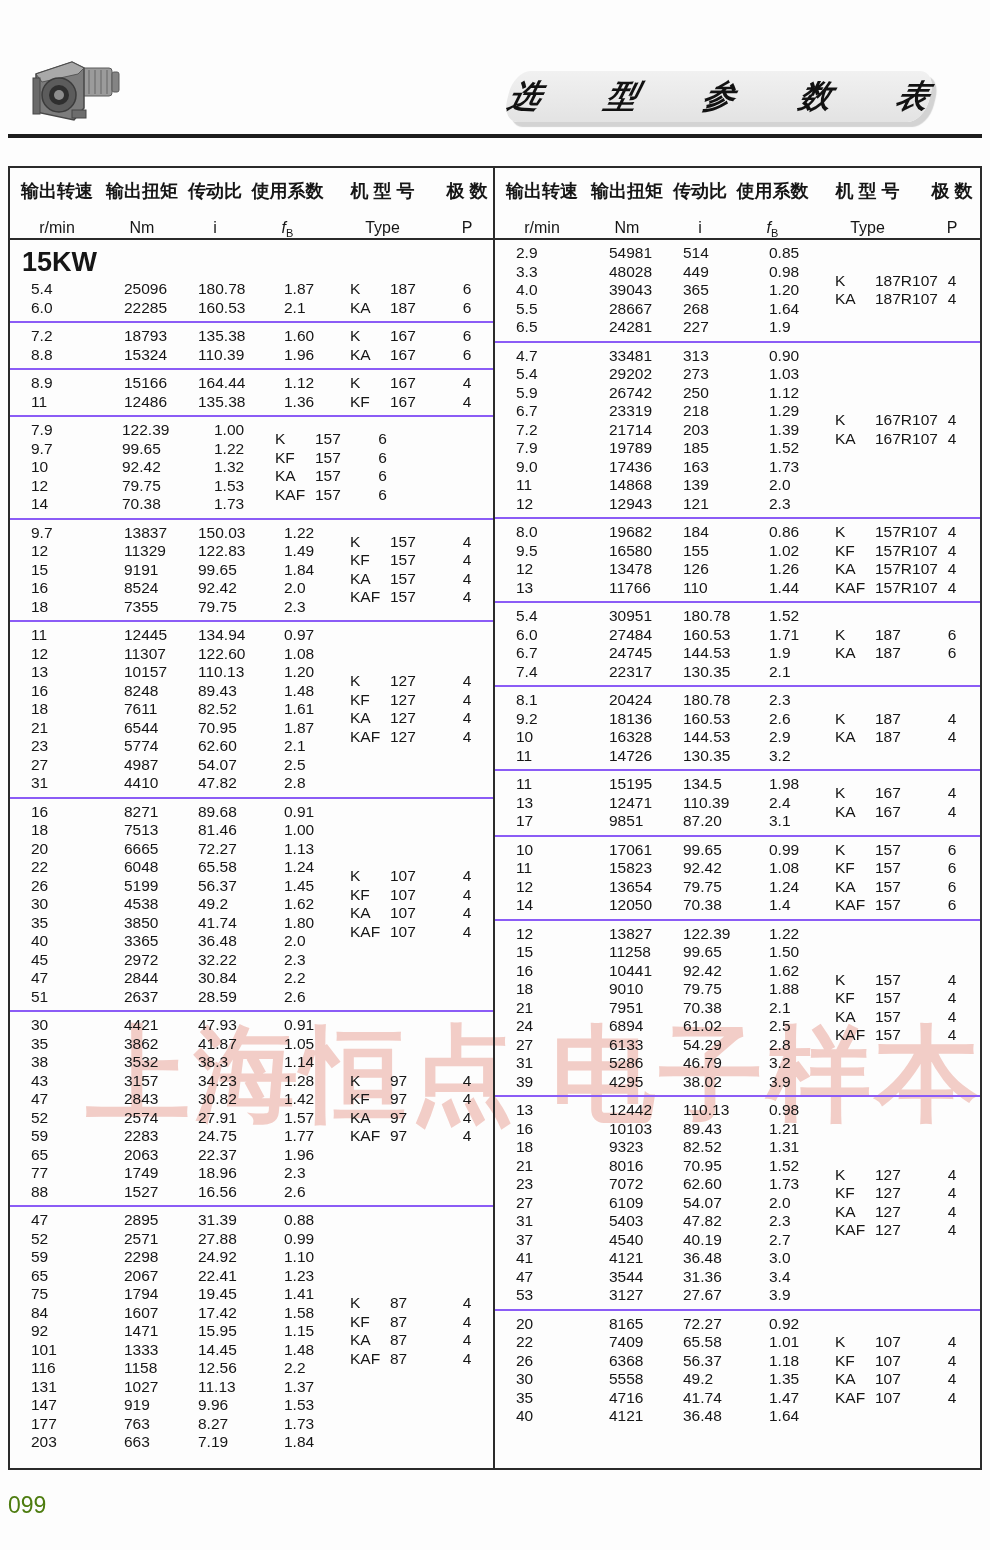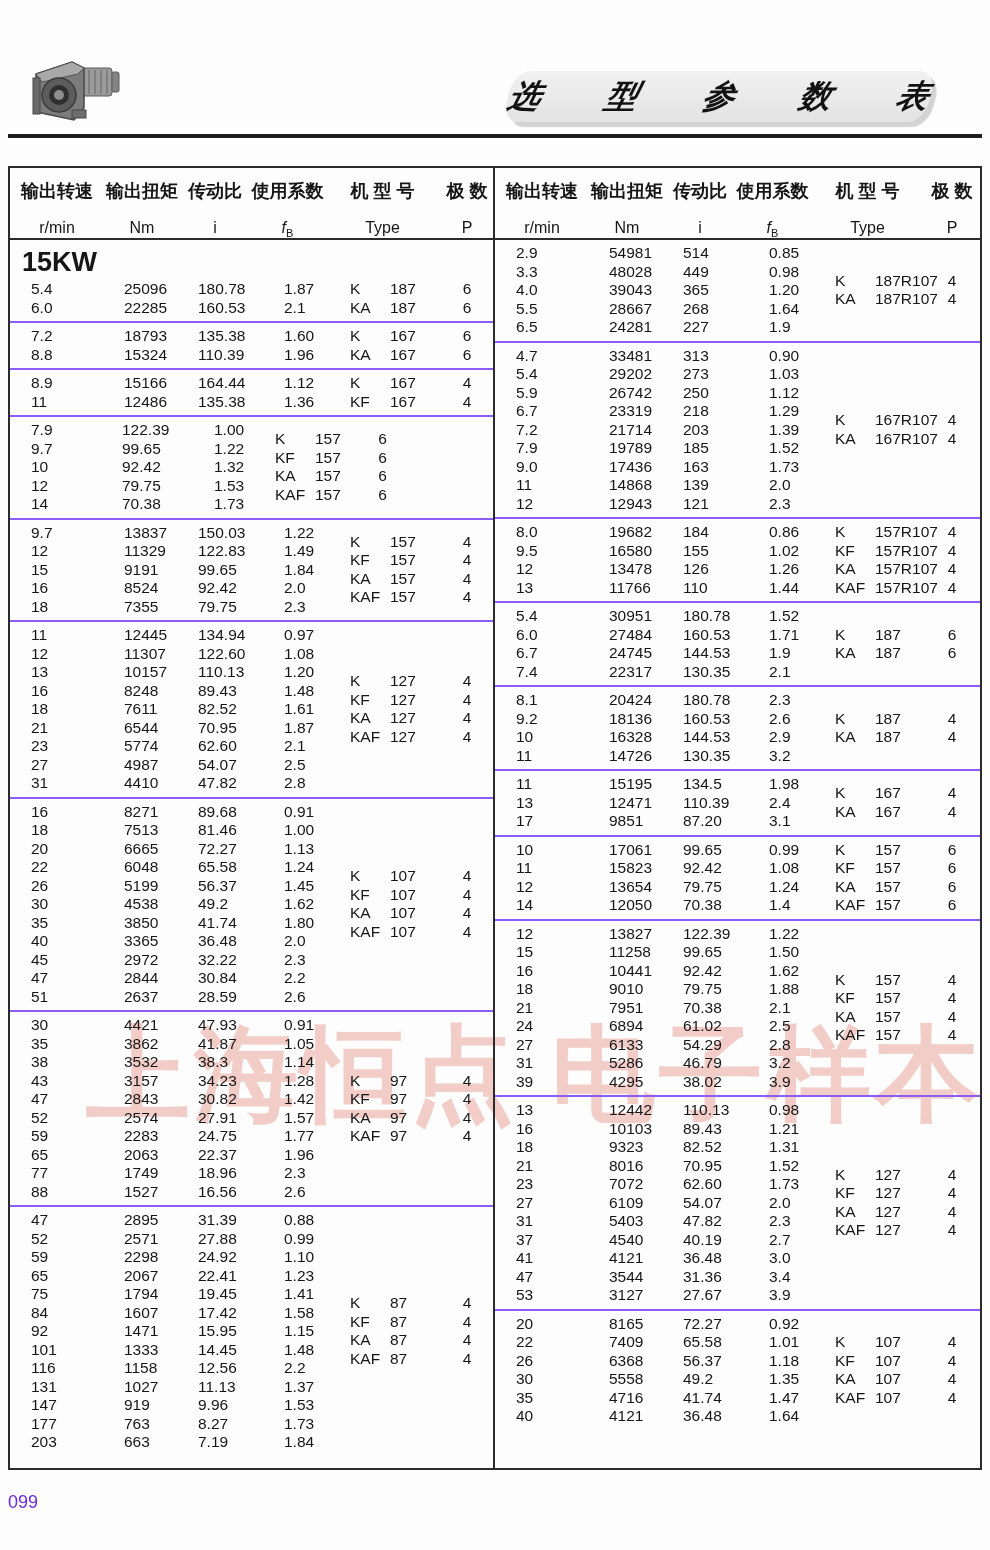--- a/index.html
+++ b/index.html
@@ -55,21 +55,21 @@
   .group + .group { border-top:2px solid #8b5cf6; }
   .col { display:flex; flex-direction:column; }
   .ln, .type-ln, .pole-ln { line-height:18.5px; font-size:15.5px; white-space:nowrap; }
   .nc0 { padding-left:21px; }
   .nc1 { padding-left:20px; }
   .nc2 { padding-left:18px; }
   .nc3 { padding-left:34px; }
   .type-col { padding-left:25px; justify-content:center; }
   .type-prefix { display:inline-block; min-width:40px; }
   .poles-col { justify-content:center; align-items:center; }
-  .page-number { position:absolute; left:8px; top:1492px; font-size:18px; color:#6d28d9; }
+  .page-number { position:absolute; left:8px; top:1492px; font-size:23px; color:#4d7c0f; }
 </style>
 </head>
 <body>
 
 <div class="page">
 
   <svg class="photo" viewBox="0 0 98 82" xmlns="http://www.w3.org/2000/svg">
     <rect x="50" y="16" width="34" height="28" rx="3" fill="#9b9b9b" stroke="#5a5a5a" stroke-width="1"></rect>
     <rect x="84" y="20" width="7" height="20" rx="2" fill="#848484" stroke="#5a5a5a" stroke-width="1"></rect>
     <g stroke="#6f6f6f" stroke-width="1.2">

